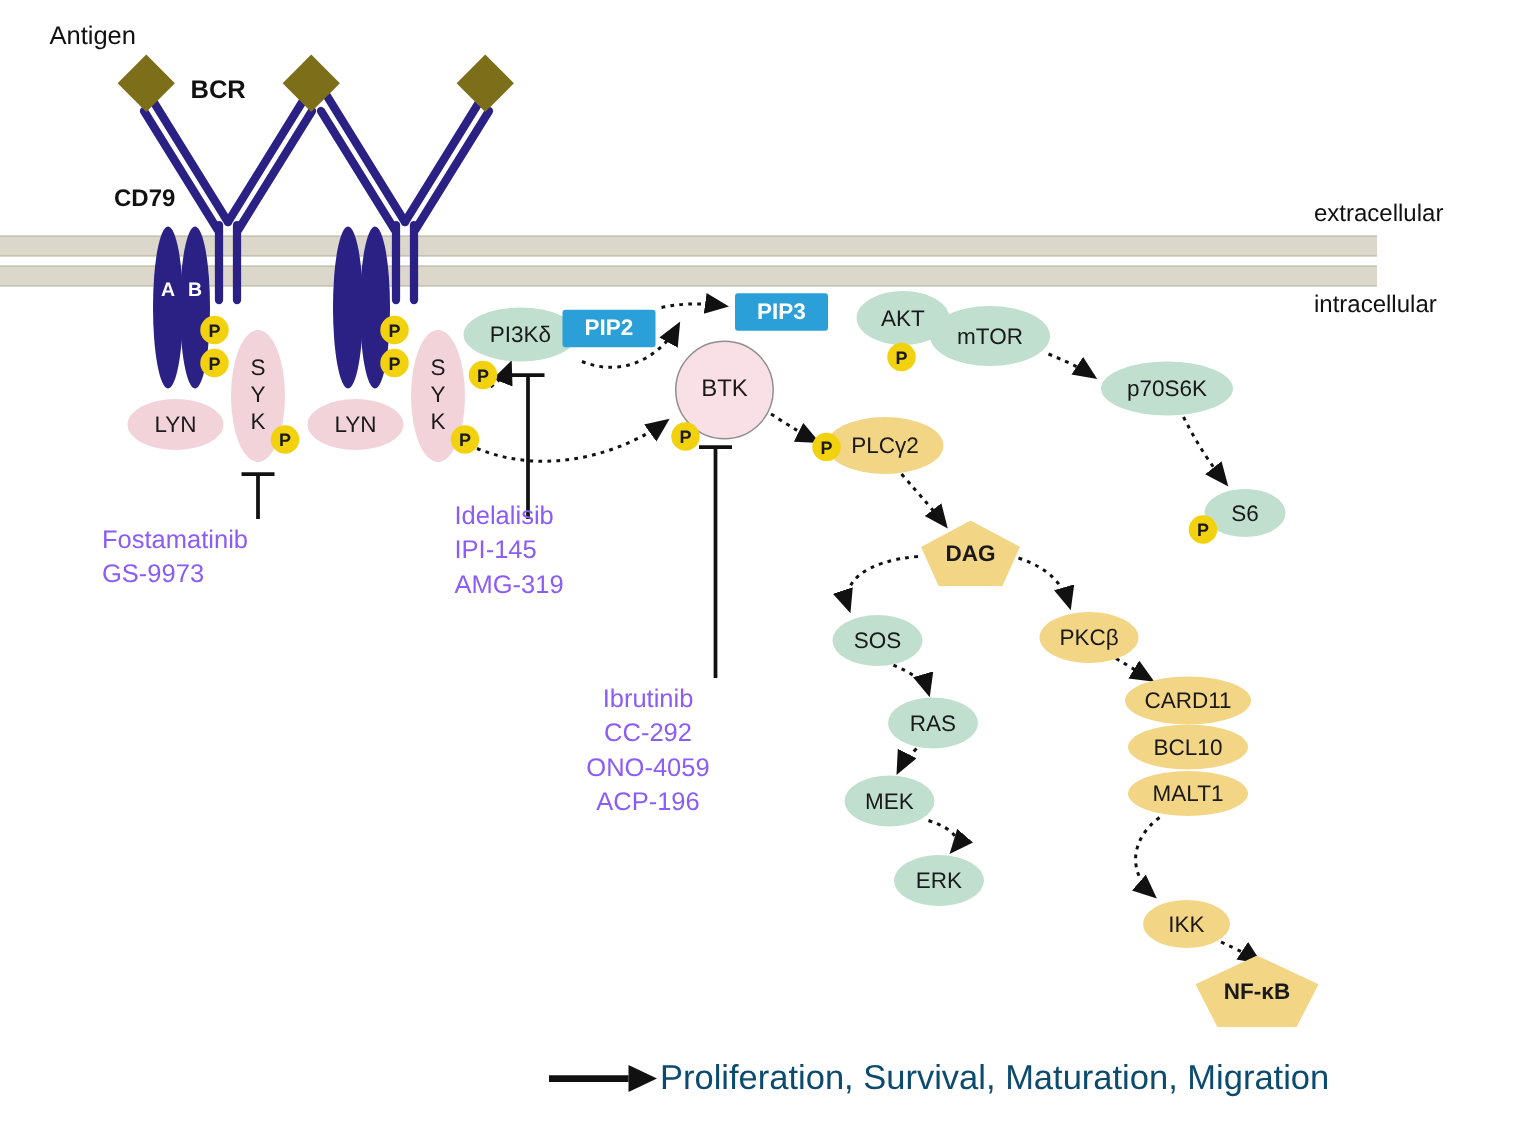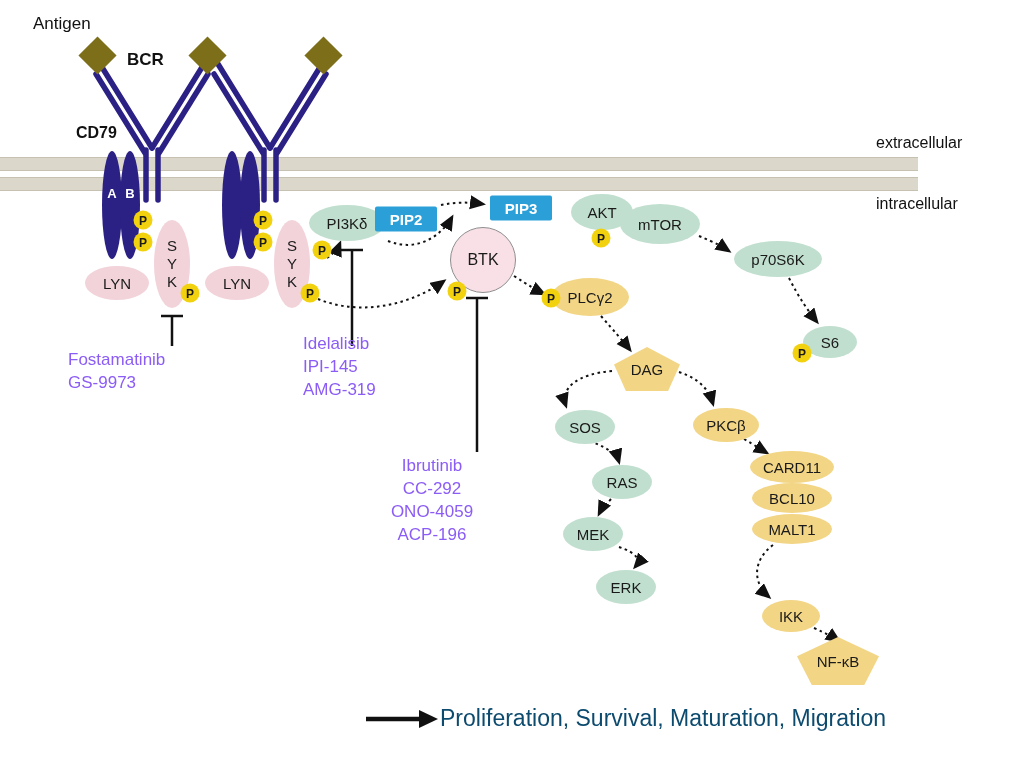--- a/index.html
+++ b/index.html
@@ -6,21 +6,21 @@
   #stage{
     position:relative;width:1025px;height:757px;background:#ffffff;
     font-family:"Liberation Sans","DejaVu Sans",sans-serif;color:#1a1a1a;
     overflow:hidden;
   }
   .ctr{position:absolute;transform:translate(-50%,-50%);display:flex;align-items:center;justify-content:center;}
   .node{border-radius:50%;font-size:15px;color:#1a1a1a;text-align:center;}
   .pink{background:#f2d3da;}
   .green{background:#c0dfcf;}
   .yellow{background:#f2d585;}
-  .pent{border-radius:0;clip-path:polygon(50% 0%,100% 40%,82% 100%,18% 100%,0% 40%);}
+  .pent{border-radius:0;clip-path:polygon(50% 0%,100% 40%,82% 100%,18% 100%,0% 40%);font-weight:bold;}
   .blue-box{background:#2a9fd8;color:#fff;font-weight:bold;border-radius:2px;font-size:15px;}
   .btk{background:#f8e0e6;border:1.5px solid #8f8f8f;font-size:16px;}
   .p-badge{width:19px;height:19px;border-radius:50%;background:#f2d20f;font-size:12px;font-weight:bold;color:#1a1a1a;}
   .vert{writing-mode:vertical-lr;text-orientation:upright;letter-spacing:1px;line-height:1;}
   .drug{position:absolute;font-size:17px;line-height:23px;color:#8b5cf6;}
   .memb{position:absolute;left:0;width:918px;height:12px;background:#dbd7ca;border-top:1px solid #c6c1b1;border-bottom:1px solid #c6c1b1;}
   .side-label{position:absolute;font-size:16px;color:#111;}
   .ab-label{position:absolute;color:#fff;font-weight:bold;font-size:13px;transform:translate(-50%,-50%);}
   .big-label{position:absolute;font-size:17px;color:#111;}
   .bold{font-weight:bold;}

